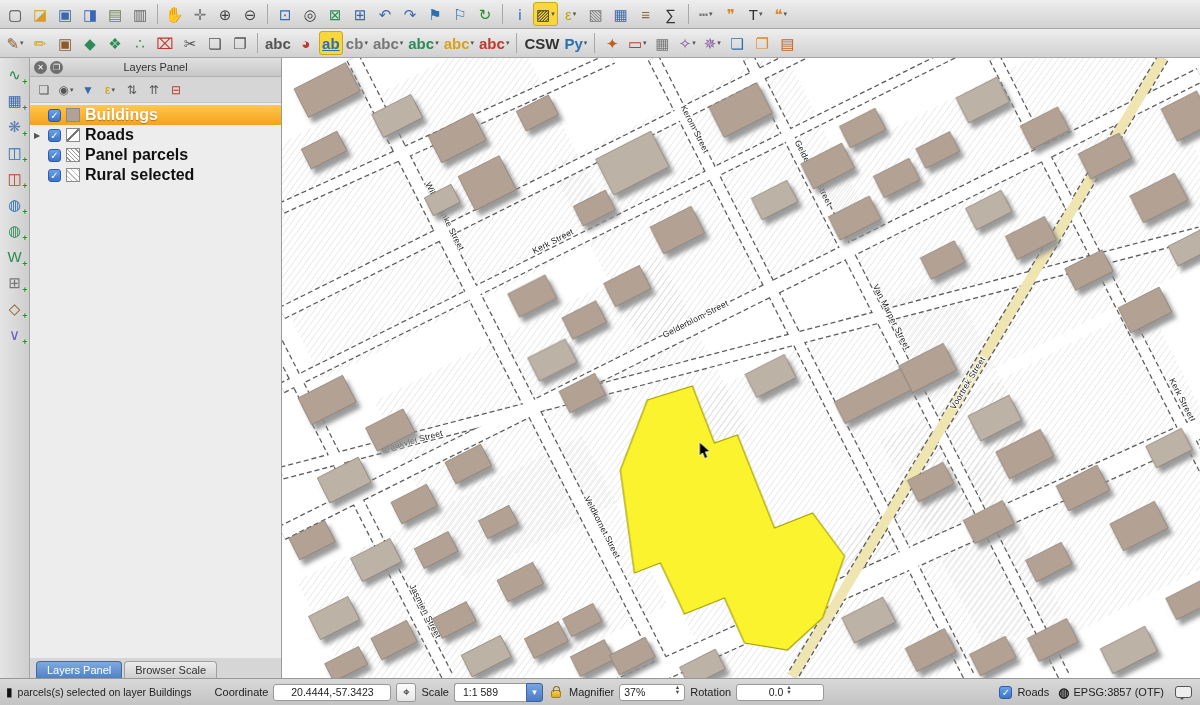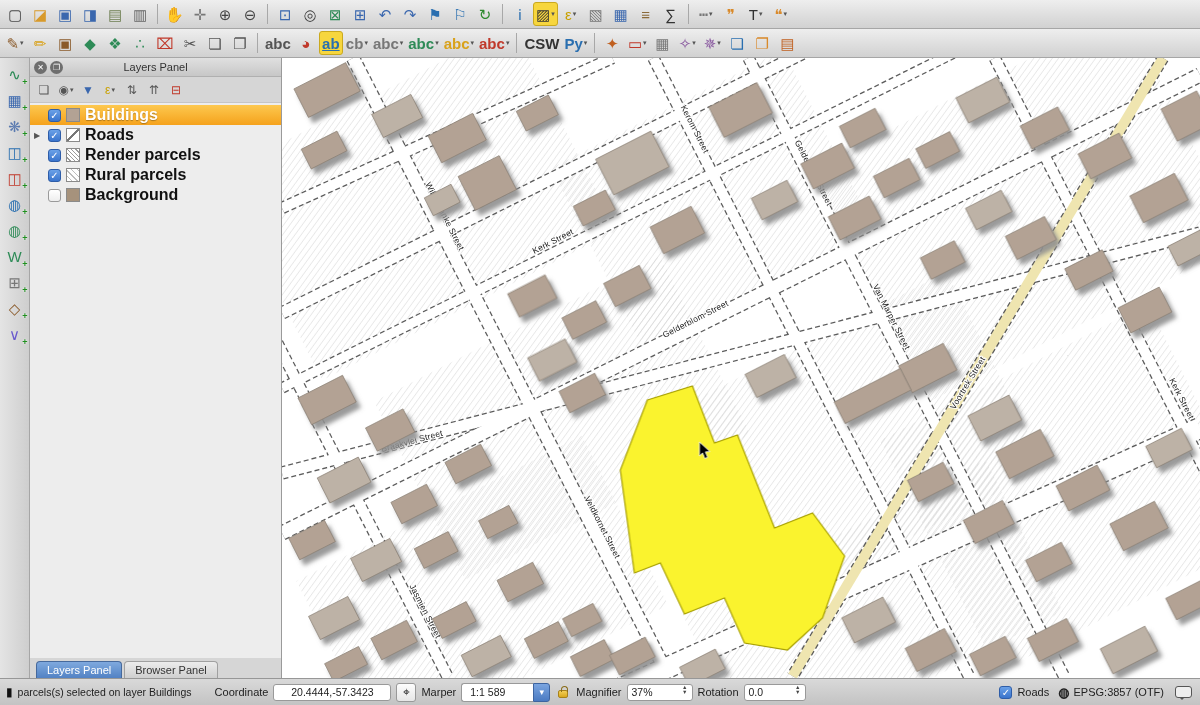--- a/index.html
+++ b/index.html
@@ -71,21 +71,21 @@
   .scval{background:#fff;border:1px solid #999;border-right:none;border-radius:3px 0 0 3px;display:flex;
          align-items:center;padding:0 8px;font-size:10.5px;min-width:72px}
   .scdd{width:17px;background:linear-gradient(#7aa5e0,#4a7ac2);border:1px solid #3d64a0;border-radius:0 3px 3px 0;
         color:#fff;display:flex;align-items:center;justify-content:center;font-size:9px}
   .lockwrap{width:16px;display:flex;justify-content:center}
   .lock{width:10px;height:8px;background:linear-gradient(#f3cf58,#d9a91f);border:1px solid #a8821a;border-radius:2px;
         position:relative;margin-top:4px}
   .lock::before{content:'';position:absolute;top:-5px;left:1.5px;width:5px;height:5px;border:1.5px solid #8a6d1a;
         border-bottom:none;border-radius:4px 4px 0 0}
   .mag{width:66px;justify-content:space-between}
-  .rot{width:62px;justify-content:space-between}
+  .rot{width:88px;}
   .step{display:flex;flex-direction:column;line-height:0;margin-left:3px}
   .step i{font-style:normal;font-size:5.5px;color:#444;height:5px}
   .cb{width:13px;height:13px;border-radius:3px;border:1px solid #999;background:#fff;color:#fff;font-size:10px;
       line-height:11px;text-align:center;flex:none}
   .cb.checked{background:linear-gradient(#6aa1e8,#3a74cc);border-color:#2e5da8}
   .crs{display:flex;align-items:center;gap:4px;padding:0 4px;height:19px}
   .globe{font-size:13px;color:#222;font-weight:bold}
   .crstxt{white-space:nowrap}
   .bubble{width:17px;height:12px;border:1.5px solid #555;border-radius:3px;position:relative;background:#eee;
           margin:0 2px;flex:none}
@@ -387,38 +387,32 @@
           <div class="lrow">
             <span class="tri">▶</span>
             <span class="lcb checked">✓</span>
             <span class="sw sw-roads"></span>
             <span class="lname">Roads</span>
           </div>
           <div class="lrow">
             <span class="tri"></span>
             <span class="lcb checked">✓</span>
             <span class="sw sw-hatch-dense"></span>
-            <span class="lname">Render parcels</span>
+            <span class="lname">Panel parcels</span>
           </div>
           <div class="lrow">
             <span class="tri"></span>
             <span class="lcb checked">✓</span>
             <span class="sw sw-hatch-light"></span>
-            <span class="lname">Rural parcels</span>
-          </div>
-          <div class="lrow">
-            <span class="tri"></span>
-            <span class="lcb"></span>
-            <span class="sw sw-solid"></span>
-            <span class="lname">Background</span>
+            <span class="lname">Rural selected</span>
           </div>
         </div>
       <div class="ltabs">
         <span class="ltab active">Layers Panel</span>
-        <span class="ltab">Browser Panel</span>
+        <span class="ltab">Browser Scale</span>
       </div>
     </div>
 
     <div class="map">
       <svg id="mapsvg" viewBox="0 0 917 620" preserveAspectRatio="none">
         <defs>
           <pattern id="hatch" patternUnits="userSpaceOnUse" width="5" height="5" patternTransform="rotate(-27)">
             <line x1="0" y1="0" x2="5" y2="0" stroke="#ababab" stroke-width="0.9"></line>
           </pattern>
           <filter id="bsh" x="-60%" y="-60%" width="240%" height="240%">
@@ -554,21 +548,21 @@
       </svg>
     </div>
   </div>
 
   <div class="sbar">
     <span class="sb-glyph">▮</span>
     <span class="smsg">parcels(s) selected on layer Buildings</span>
     <span class="slbl">Coordinate</span>
     <span class="sfield coord">20.4444,-57.3423</span>
     <span class="sbtn">⌖</span>
-    <span class="slbl">Marper</span>
+    <span class="slbl">Scale</span>
     <span class="scombo">
       <span class="scval">1:1 589</span>
       <span class="scdd">▾</span>
     </span>
     <span class="lockwrap">
         <span class="lock"></span>
       </span>
     <span class="slbl">Magnifier</span>
     <span class="sfield mag">
       <span>37%</span>

